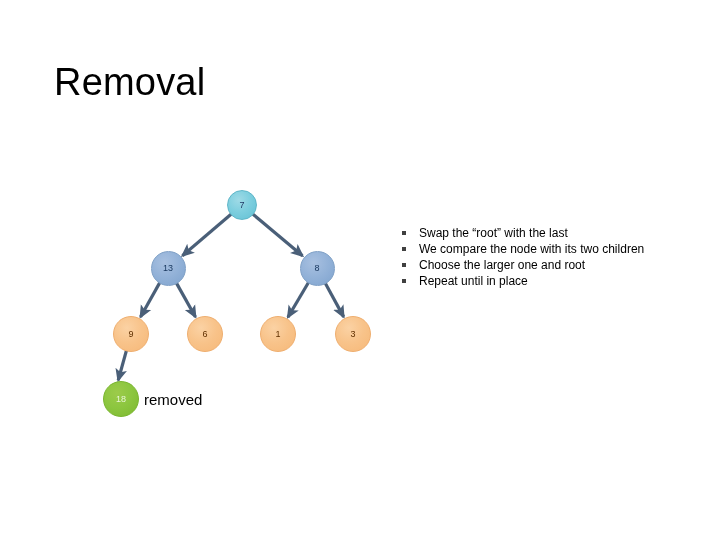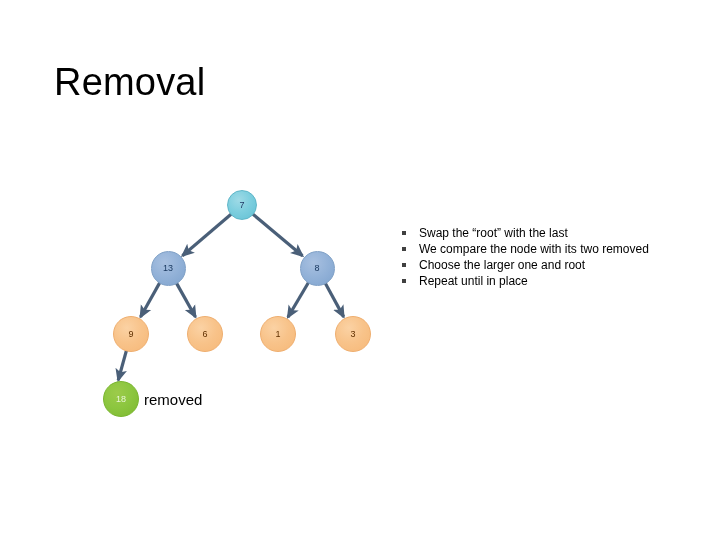--- a/index.html
+++ b/index.html
@@ -168,18 +168,18 @@
         </div>
         <div class="tree-node node-removed" style="left: 103px; top: 381px; width: 36px; height: 36px;">
           <span class="node-label">18</span>
         </div>
       </div>
     <div id="removed-label">removed</div>
   </div>
 
   <div id="bullet-list">
       <div class="bullet-item"><span class="bullet-marker"></span><span>Swap the “root” with the last</span></div>
-      <div class="bullet-item"><span class="bullet-marker"></span><span>We compare the node with its two removed</span></div>
+      <div class="bullet-item"><span class="bullet-marker"></span><span>We compare the node with its two children</span></div>
       <div class="bullet-item"><span class="bullet-marker"></span><span>Choose the larger one and root</span></div>
       <div class="bullet-item"><span class="bullet-marker"></span><span>Repeat until in place</span></div>
     </div>
 
 </div>
 
 </body></html>

